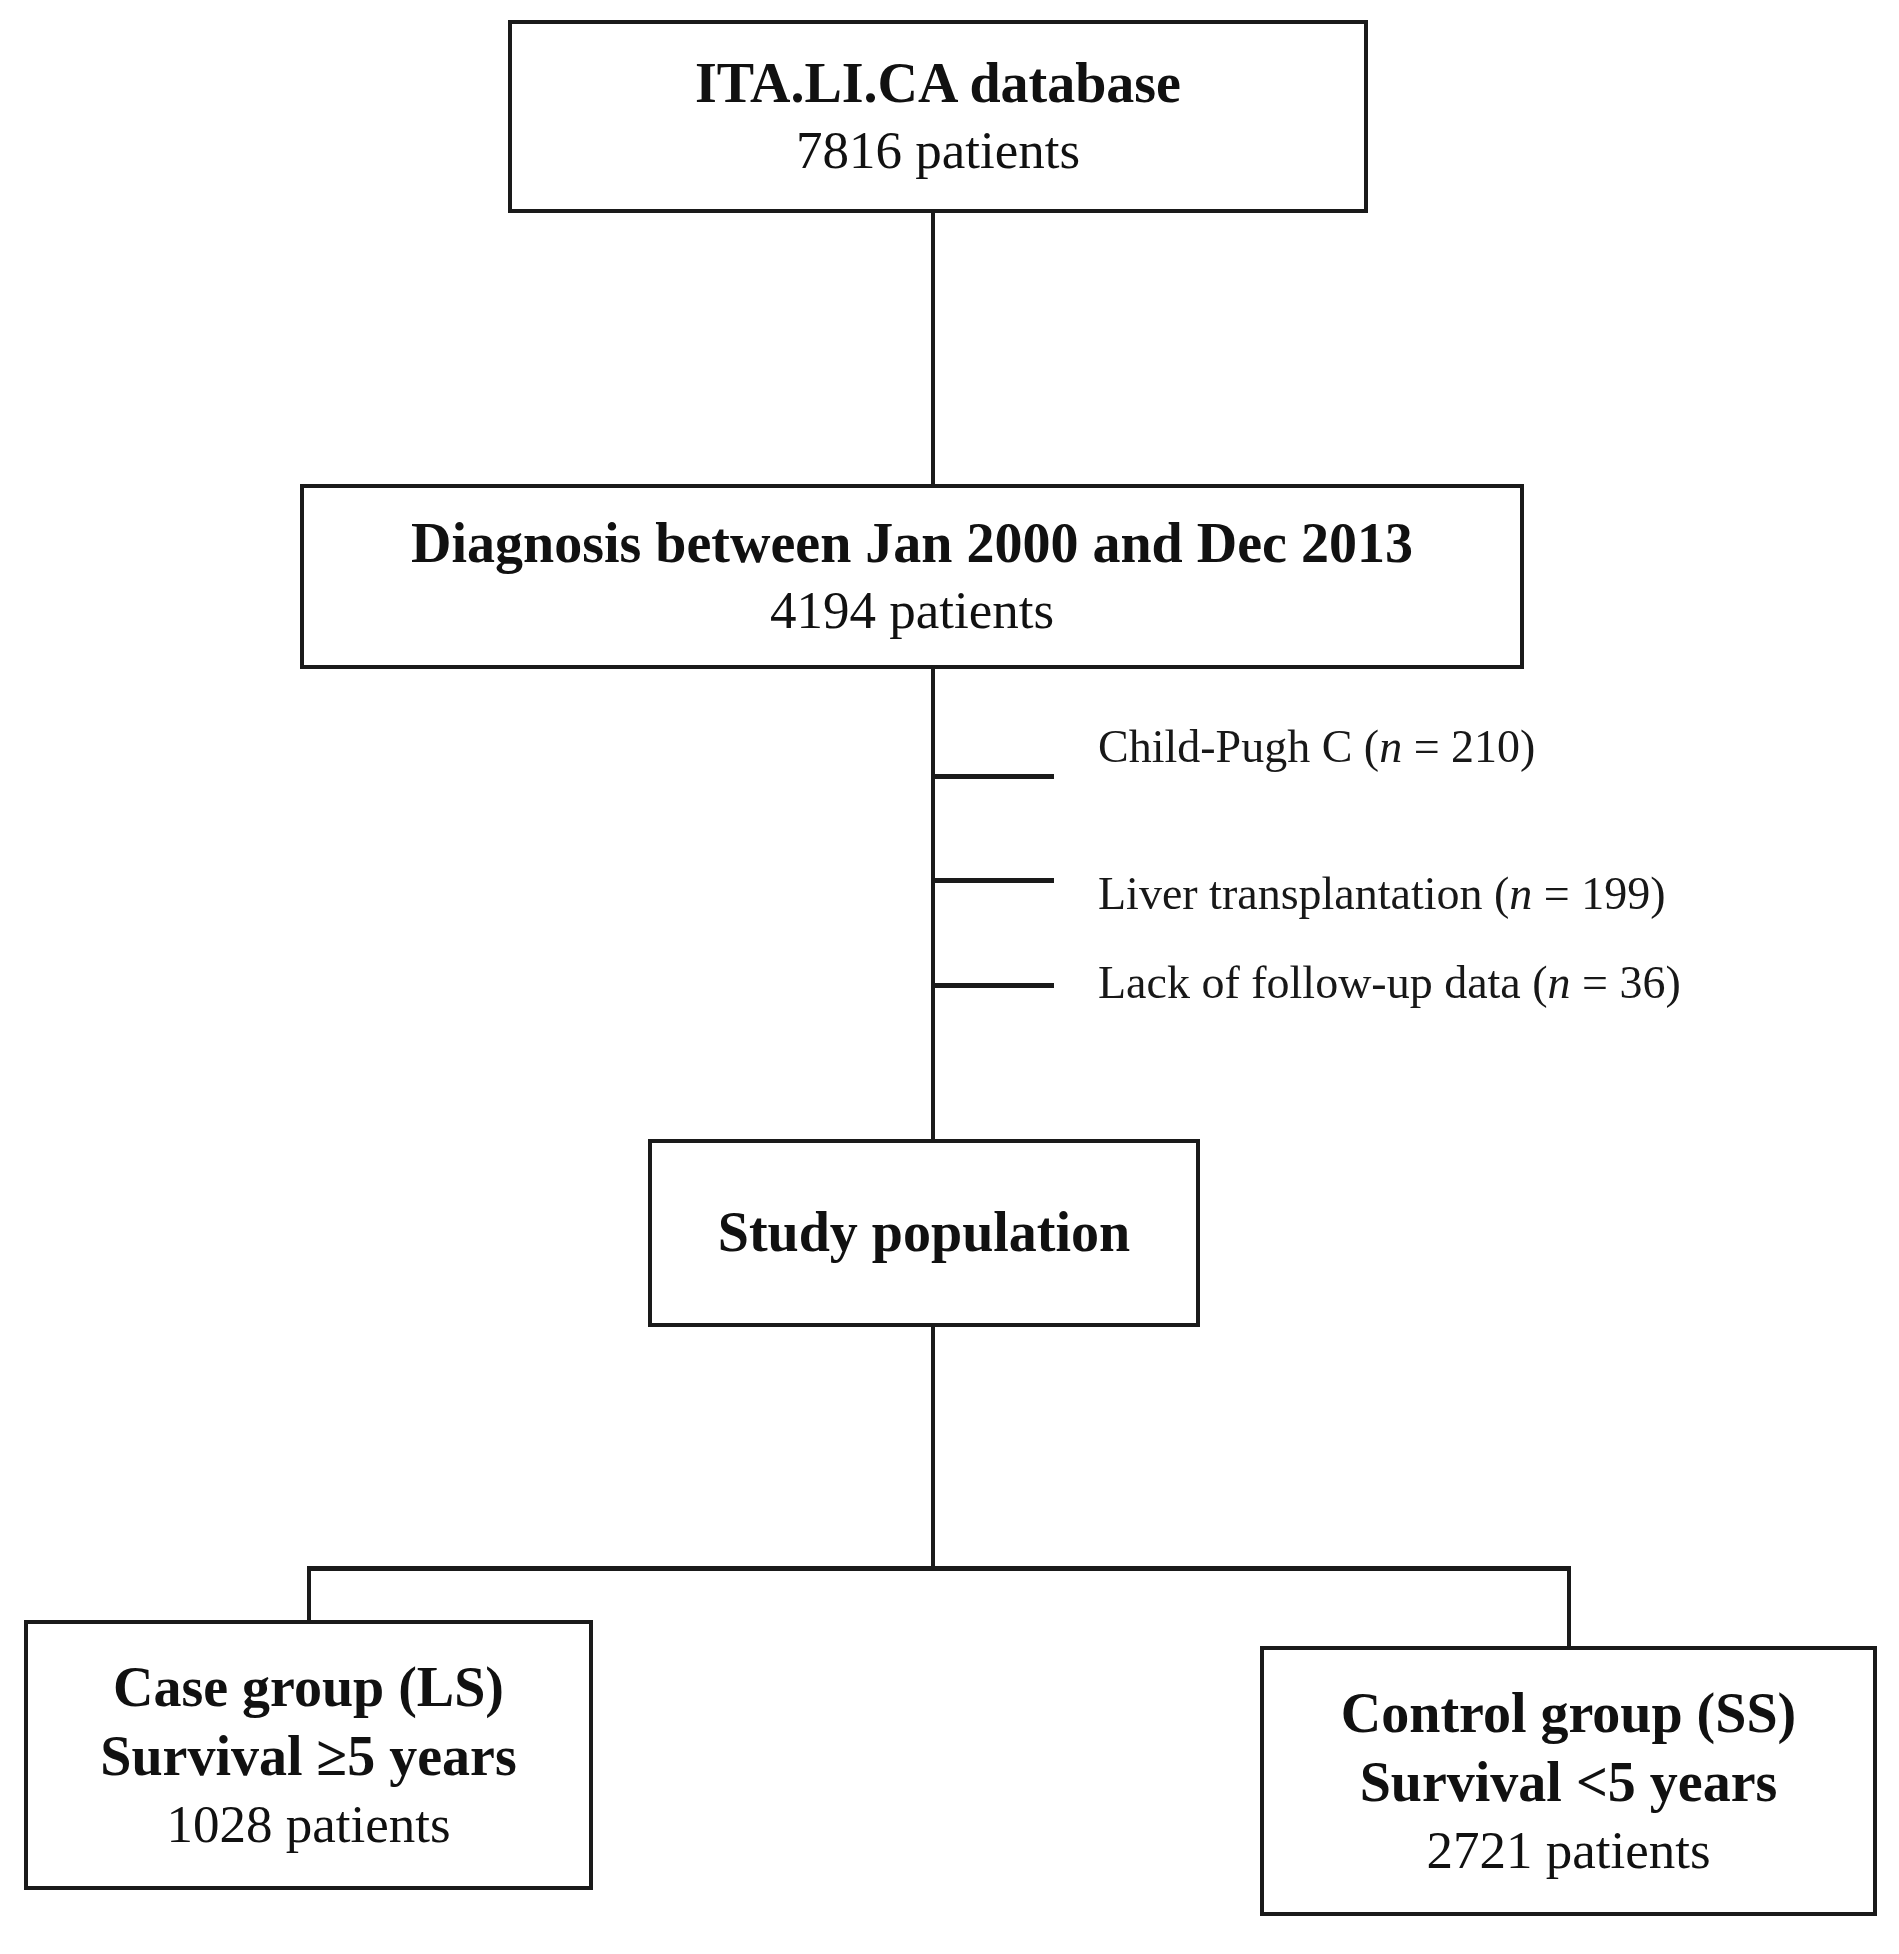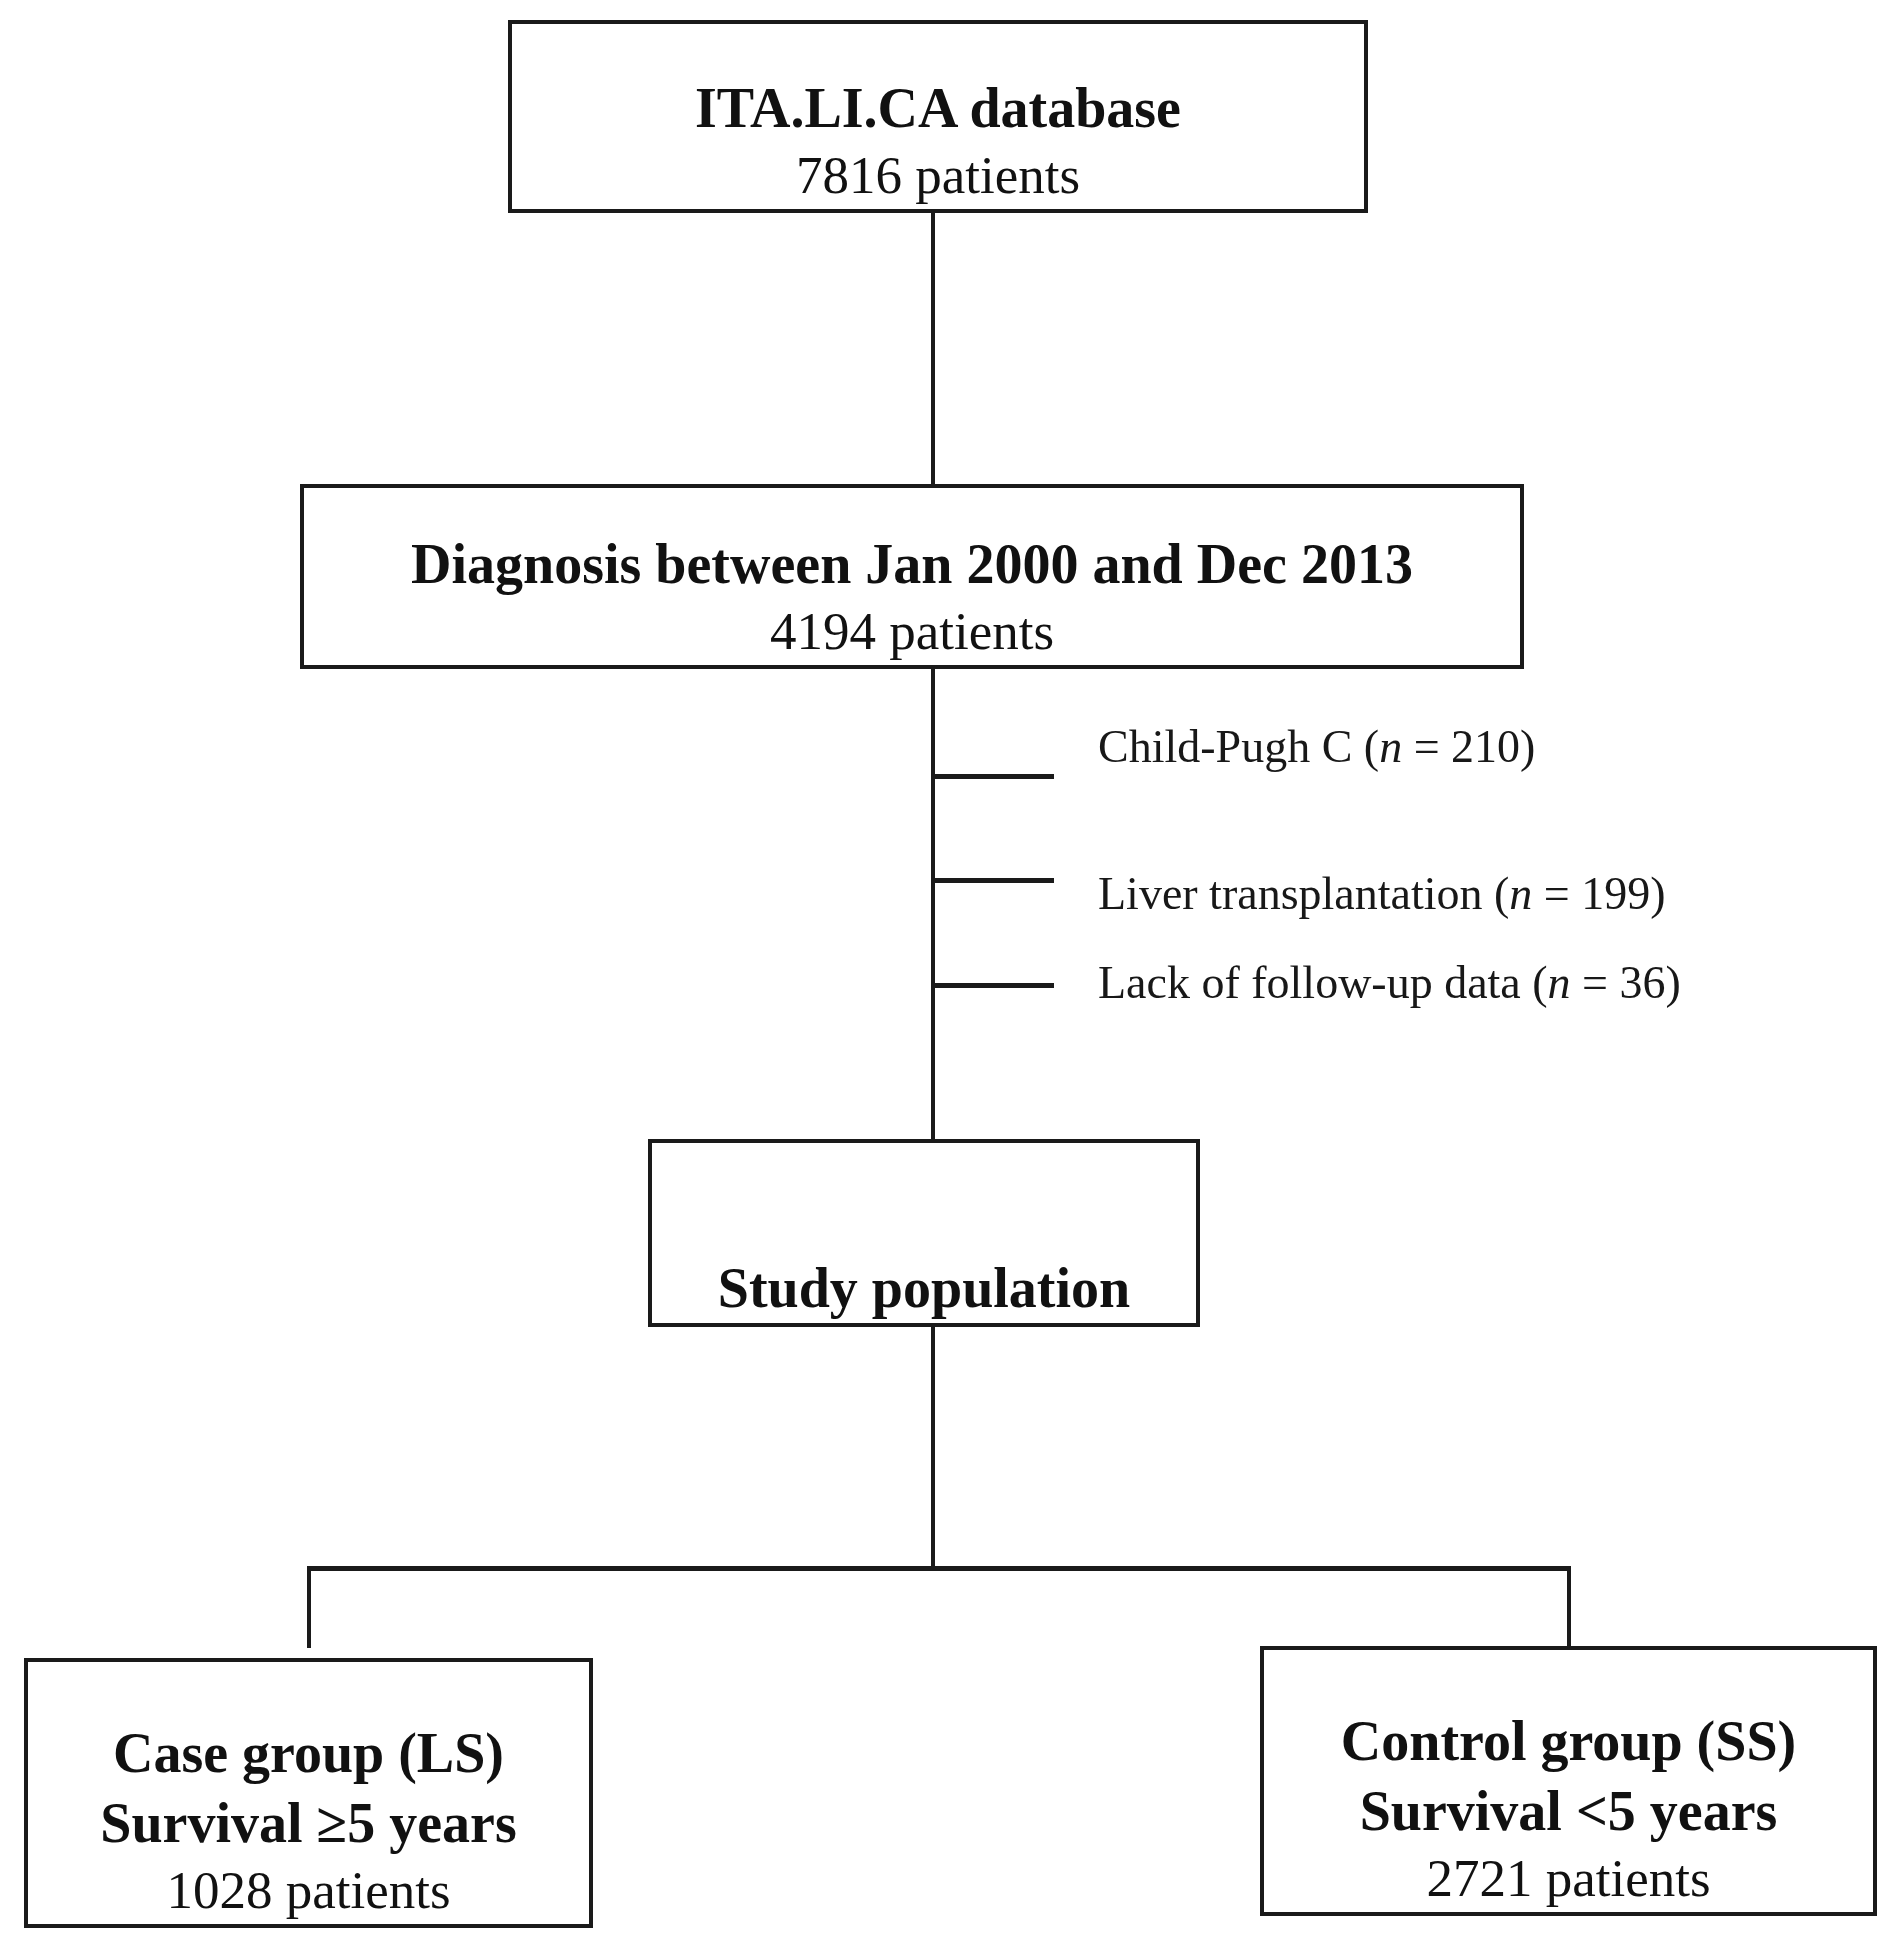--- a/index.html
+++ b/index.html
@@ -15,21 +15,21 @@
     font-family: "Liberation Serif", "DejaVu Serif", serif;
     color: #111111;
     overflow: hidden;
   }
   .flow-box {
     position: absolute;
     background: #ffffff;
     border: 4.6px solid #1a1a1a;
     display: flex;
     flex-direction: column;
-    justify-content: flex-end;
+    justify-content: center;
     align-items: center;
     text-align: center;
     box-sizing: border-box;
   }
   .box-title {
     font-weight: bold;
     font-size: 56px;
     line-height: 1.24;
     white-space: nowrap;
   }
@@ -58,21 +58,21 @@
     color: #181818;
   }
   .excl-label i {
     font-style: italic;
   }
 
   
   #box-database  { left: 508px;  top: 20px;   width: 860px;  height: 193px; }
   #box-diagnosis { left: 300px;  top: 484px;  width: 1224px; height: 185px; }
   #box-study     { left: 648px;  top: 1139px; width: 552px;  height: 188px; }
-  #box-case      { left: 24px;   top: 1658px; width: 569px;  height: 270px; }
+  #box-case      { left: 24px;   top: 1620px; width: 569px;  height: 270px; }
   #box-control   { left: 1260px; top: 1646px; width: 617px;  height: 270px; }
 
   
   #conn-db-diag      { left: 931px; top: 211px;  height: 275px; }
   #conn-diag-study   { left: 931px; top: 667px;  height: 474px; }
   #tick-exclusion-1  { left: 933px; top: 774px;  width: 121px; }
   #tick-exclusion-2  { left: 933px; top: 878px;  width: 121px; }
   #tick-exclusion-3  { left: 933px; top: 983px; width: 121px; }
   #conn-study-branch { left: 931px; top: 1325px; height: 244px; }
   #branch-horizontal { left: 307px;  top: 1566px; width: 1264px; }

